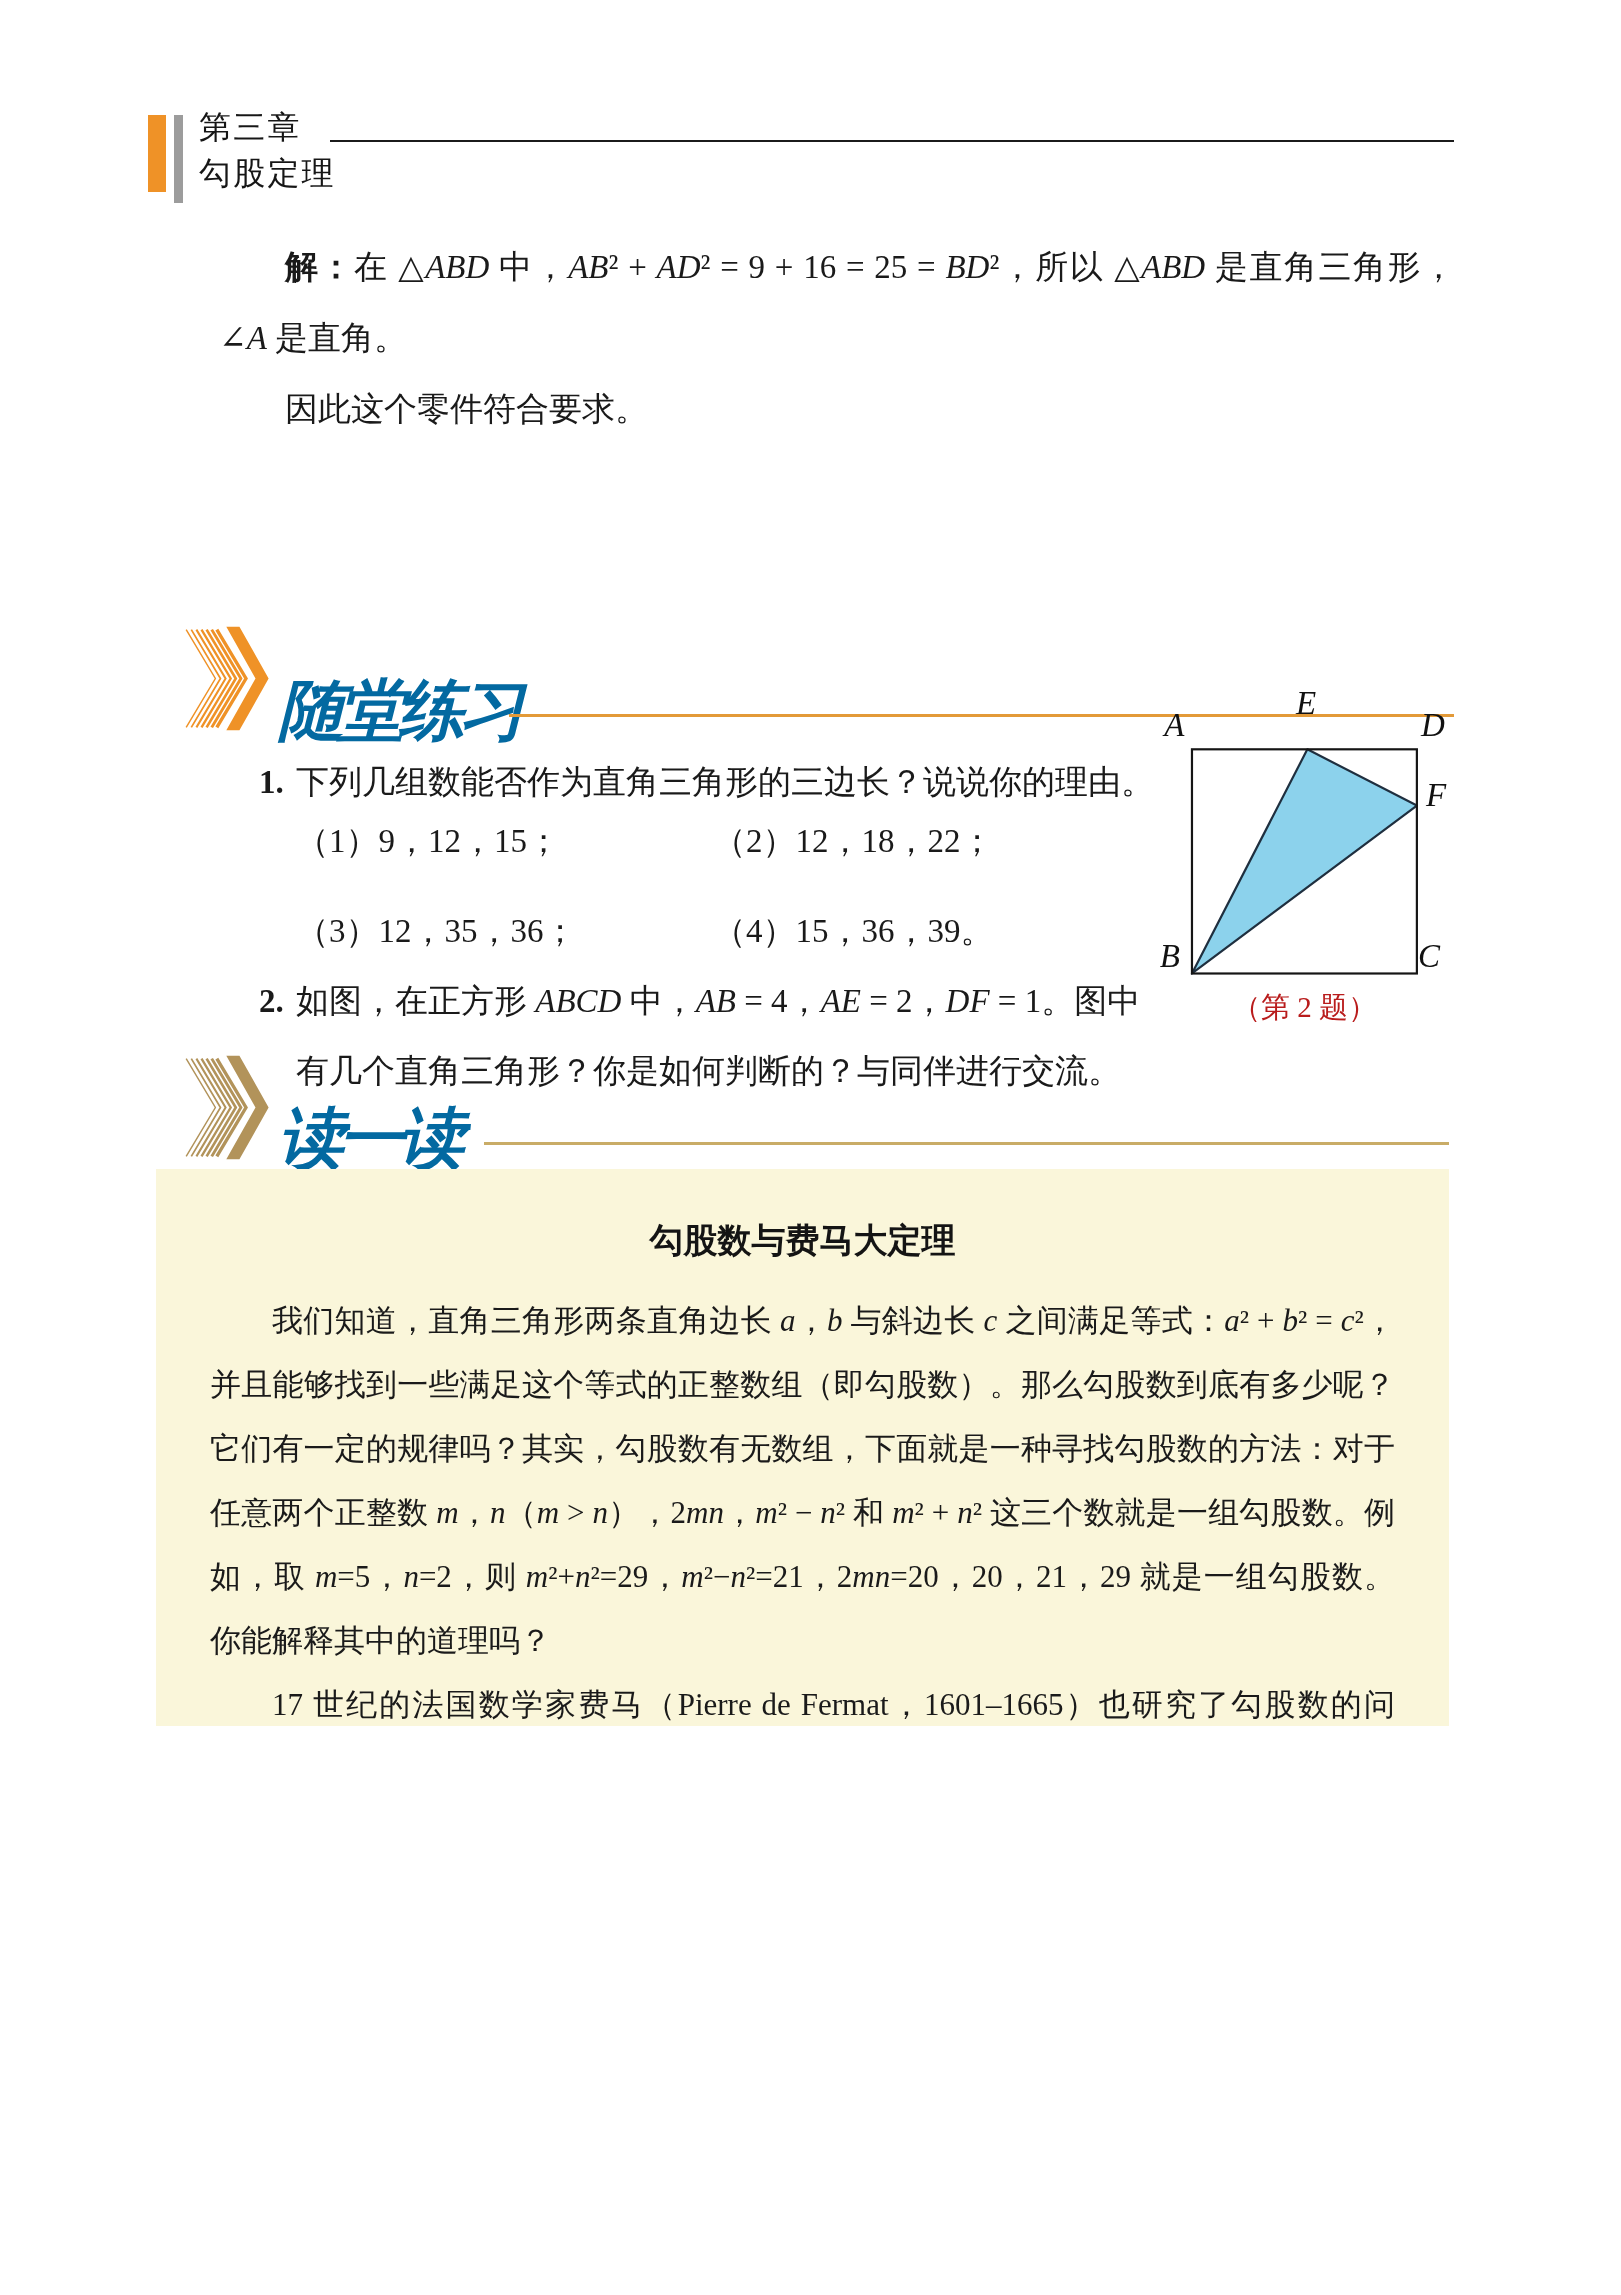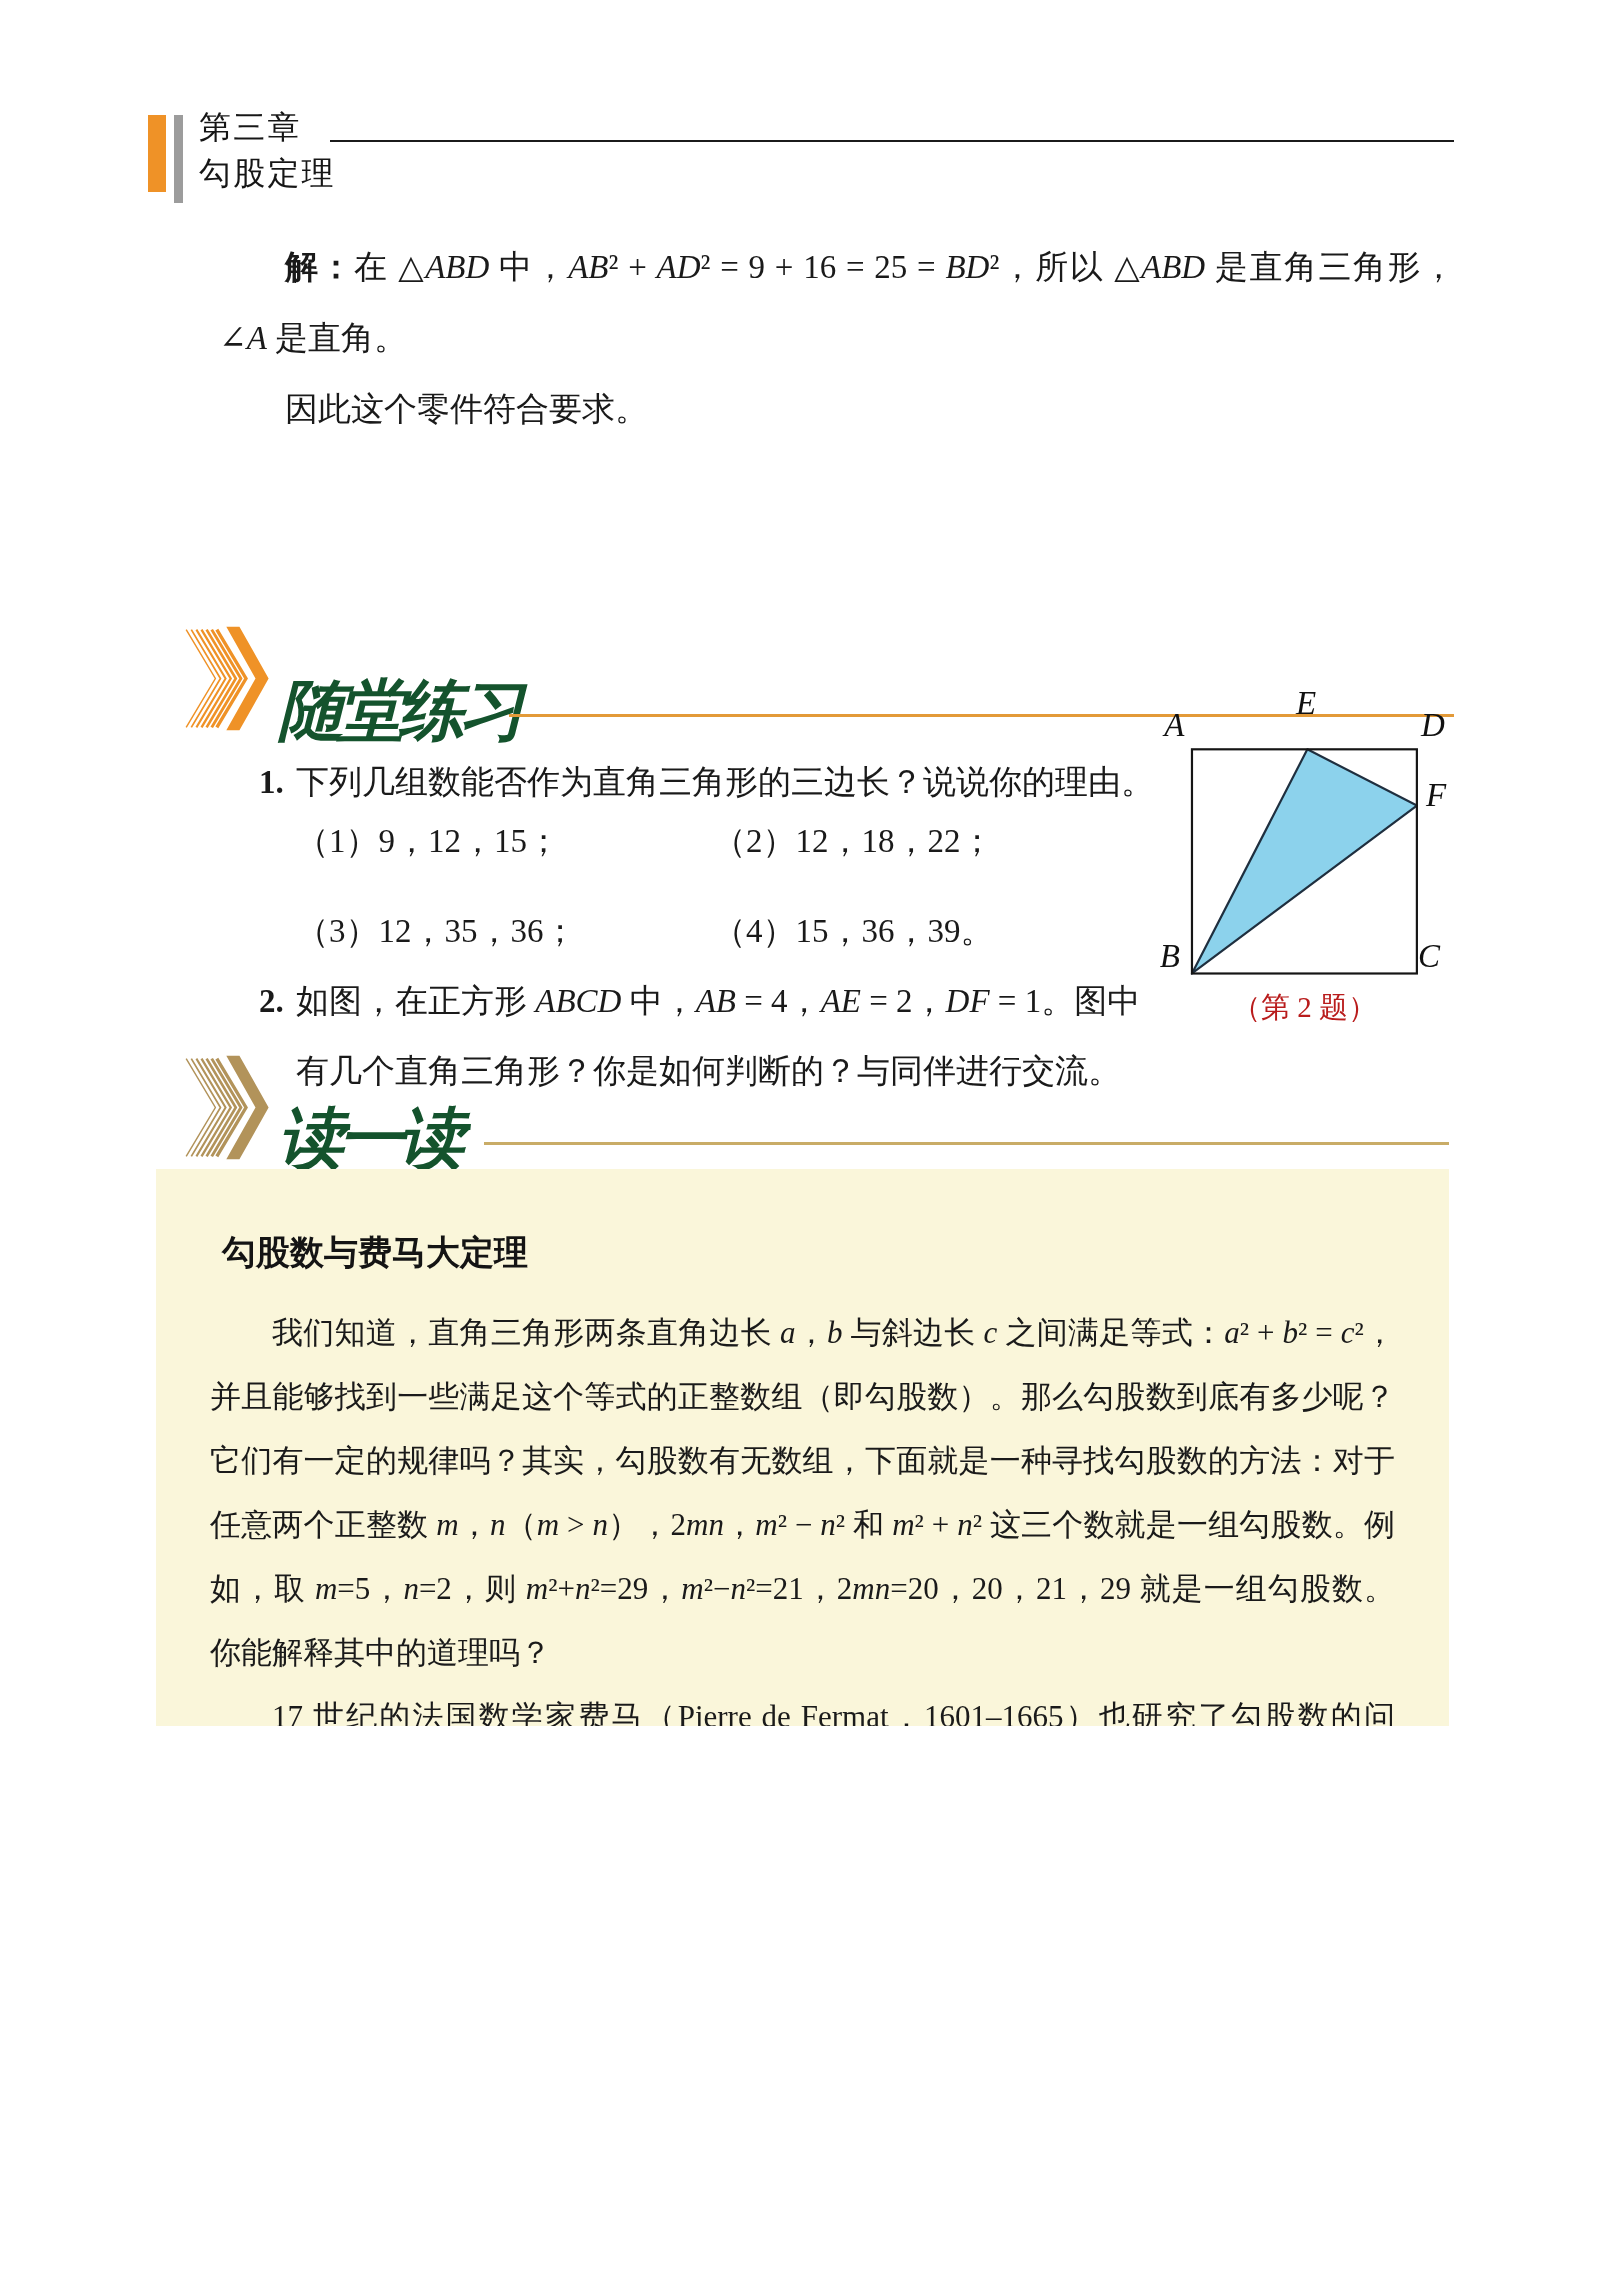--- a/index.html
+++ b/index.html
@@ -30,21 +30,21 @@
   
   .solution{position:absolute;left:219px;top:232px;width:1236px;font-size:33px;line-height:71px;text-align:justify;}
   .solution p{margin:0;text-indent:2em;}
   .solution b{font-weight:700;}
   i{font-style:italic;}
   
   .chevrons{position:absolute;width:89px;height:107px;}
   .chev-practice{left:184px;top:625px;}
   .chev-reading{left:184px;top:1054px;}
   .heading-script{position:absolute;font-size:66px;line-height:1;font-weight:700;font-style:italic;
-    letter-spacing:-5.8px;color:#14532d;}
+    letter-spacing:-5.8px;color:#0369a1;}
   .heading-practice{left:278px;top:678px;}
   .heading-reading{left:278px;top:1106px;}
   .heading-rule{position:absolute;height:2.9px;}
   .rule-practice{left:509px;top:714px;width:945px;background:var(--rule-orange);}
   .rule-reading{left:484px;top:1142px;width:965px;background:var(--rule-gold);}
   
   .q{position:absolute;display:flex;font-size:33px;}
   .qnum{flex:0 0 37px;font-weight:700;}
   .qtext{flex:1;}
   .q1{left:259px;top:760px;width:944px;line-height:45px;}
@@ -58,21 +58,21 @@
   .lbl-A{left:10.2px;top:22px;}
   .lbl-E{left:142px;top:0px;}
   .lbl-D{left:267px;top:22px;}
   .lbl-F{left:272px;top:92px;}
   .lbl-B{left:5.8px;top:253px;}
   .lbl-C{left:264px;top:253px;}
   .fig-caption{position:absolute;left:38px;top:301px;width:225px;text-align:center;font-size:29px;color:#b91c1c;}
   
   .reading-box{position:absolute;left:156px;top:1169px;width:1293px;height:940px;background:var(--box-yellow);
     box-sizing:border-box;padding:54px 54px 0 54px;}
-  .reading-title{margin:12px;font-size:34px;line-height:1;font-weight:700;
+  .reading-title{margin:0;text-align:center;font-size:34px;line-height:1;font-weight:700;
     font-family:"Liberation Sans","DejaVu Sans",sans-serif;color:#141414;}
   .reading-box p{margin:32px 0 0 0;font-size:31px;line-height:64px;text-align:justify;text-indent:2em;}
   .reading-box p + p{margin-top:0;}
   
   .page-number{position:absolute;left:205px;top:2164px;font-family:Liberation Sans, sans-serif;
     font-size:34px;color:#222;}
   .footer-rule{position:absolute;left:190px;top:2203px;width:102px;height:2.2px;background:#b5b5b5;}
   .footer-dot{position:absolute;left:289px;top:2190px;width:28px;height:28px;border-radius:50%;background:#9a9a9a;}
 </style>
 </head>

